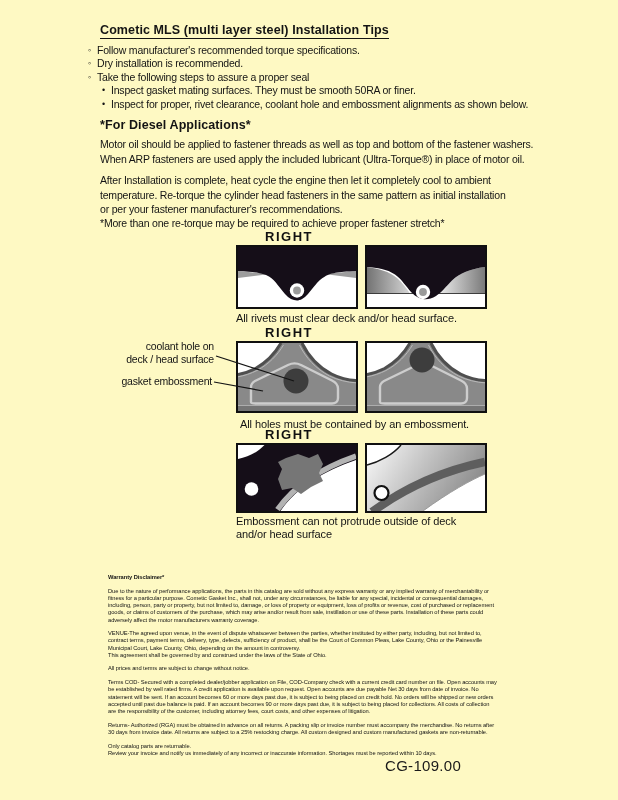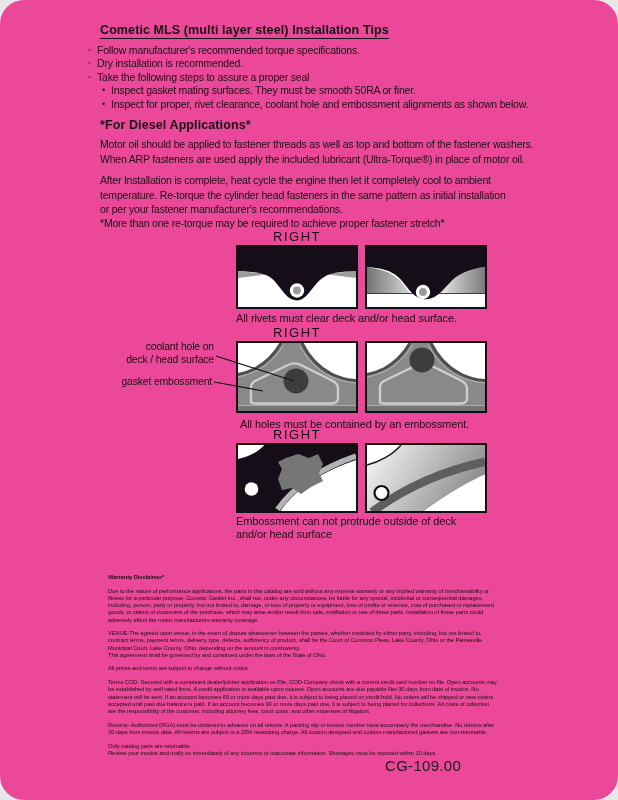--- a/index.html
+++ b/index.html
@@ -1,19 +1,19 @@
 <!DOCTYPE html>
 <html><head>
 <meta charset="utf-8">
 <style>
   html,body { margin:0; padding:0; background:#e8e8e8; }
   #page {
     position:relative; width:618px; height:800px; margin:0 auto;
-    background:#ec4899; overflow:hidden;
-    font-family:"Liberation Sans", sans-serif; color:#141414;border-radius:24px;
+    background:#fef9c3; overflow:hidden;
+    font-family:"Liberation Sans", sans-serif; color:#141414;
   }
   .abs { position:absolute; }
   .page-title {
     left:100px; top:23px; font-size:12.5px; font-weight:bold;
     border-bottom:1.5px solid #141414; padding-bottom:1px; letter-spacing:0.1px;
     display:inline-block;
   }
   .bullet-list { left:88px; top:44px; font-size:10.5px; line-height:13.4px; letter-spacing:-0.2px; }
   .bullet-row { display:flex; align-items:flex-start; }
   .bullet-row.sub { margin-left:14px; }
@@ -23,21 +23,21 @@
           letter-spacing:-0.2px; white-space:pre-line; }
   .p1 { top:137px; } .p2 { top:173px; } .p3 { top:200px;margin-top:16px; }
 
   .rw-label { top:0; width:122px; text-align:center; font-size:13px; letter-spacing:1.5px; color:#111; }
   .dg-box { width:122px; border:2px solid #101010; box-sizing:border-box; background:#fff; }
   .dg-box svg { display:block; width:100%; height:100%; }
   .row1 .dg-box { height:64px; top:245px; }
   .row2 .dg-box { height:72px; top:341px; }
   .row3 .dg-box { height:70px; top:443px; }
   .box-left { left:236px; } .box-right { left:365px; }
-  .lbl-left { left:236px; } .lbl-right { left:365px;margin-top:43px; }
+  .lbl-left { left:228px;font-weight:bold; } .lbl-right { left:365px;margin-top:43px; }
   .row1 .rw-label { top:229px; } .row2 .rw-label { top:325px; } .row3 .rw-label { top:427px; }
   .caption { font-size:11px; letter-spacing:-0.1px; color:#141414; white-space:pre-line; line-height:12.5px; }
   .cap1 { left:236px; top:312px; } .cap2 { left:240px; top:418px; } .cap3 { left:236px; top:515px; }
 
   .callout { font-size:10.5px; line-height:12.5px; text-align:right; letter-spacing:-0.2px; white-space:pre-line; }
   .callout-coolant { right:404px; top:340px; }
   .callout-emboss  { right:406px; top:375px; }
   #leader-lines { left:0; top:0; pointer-events:none; z-index:5; }
 
   .warranty { left:108px; top:574px; width:566px; font-size:8px; line-height:10px;

